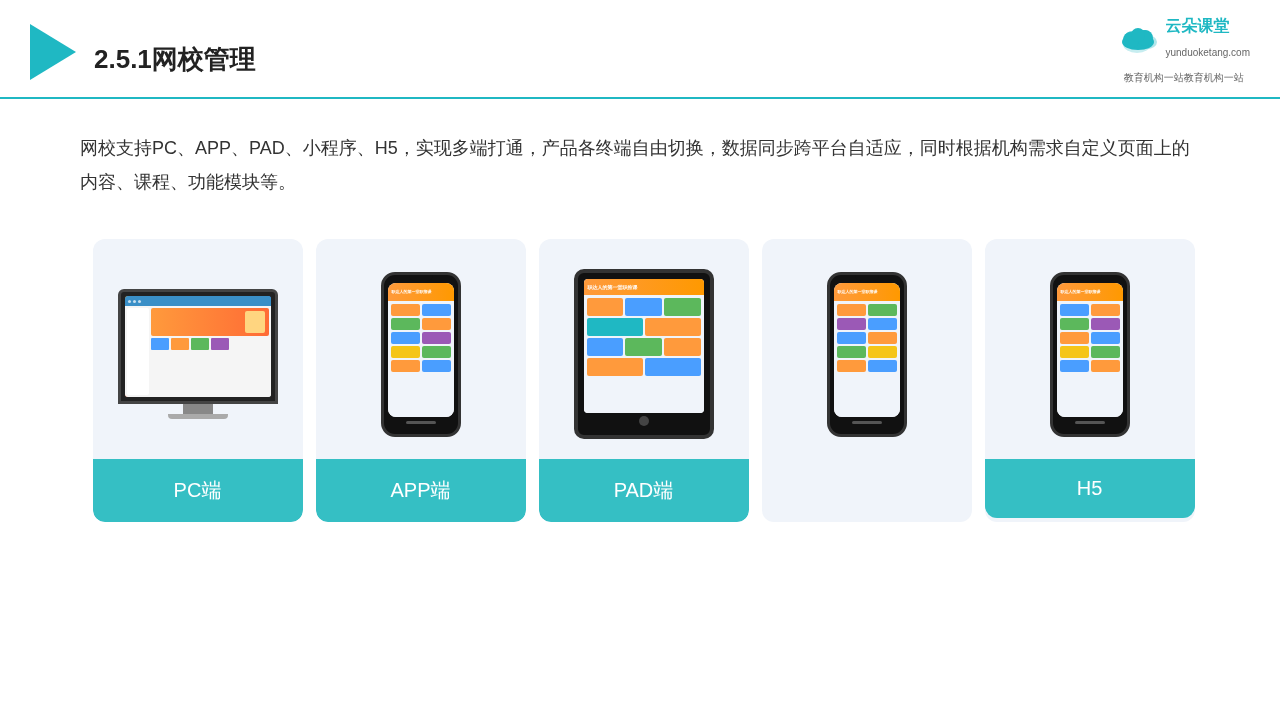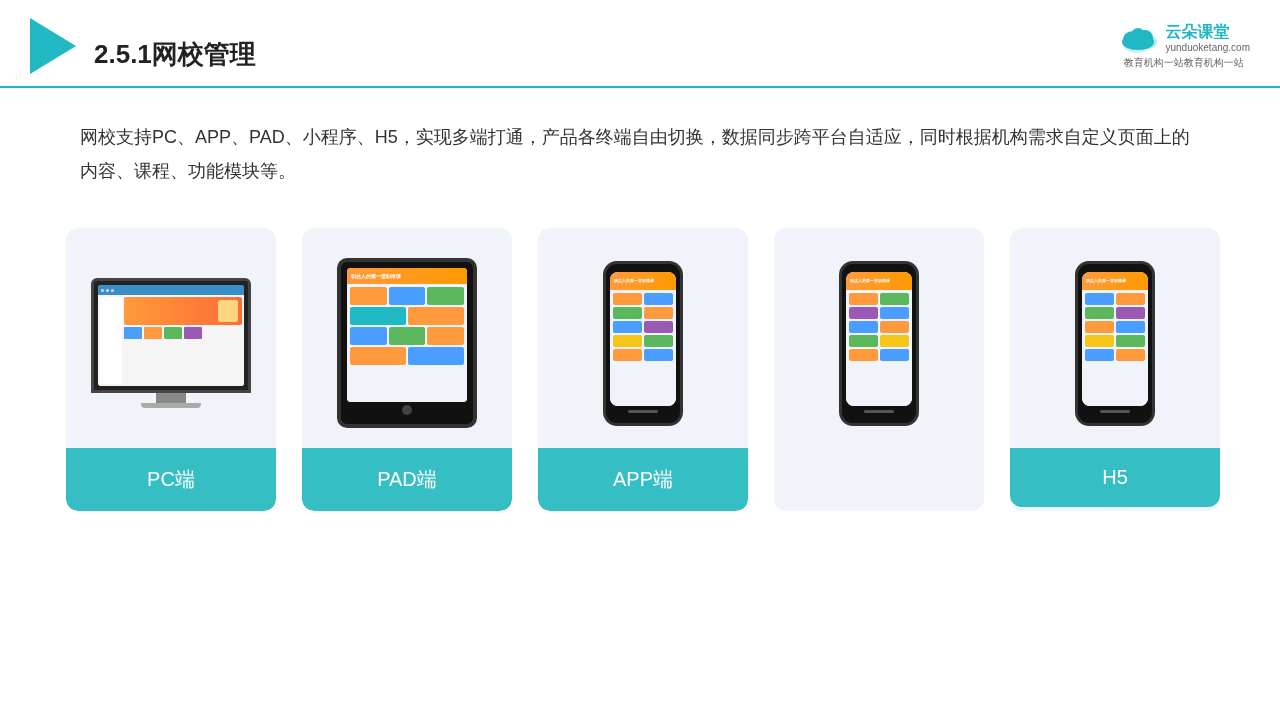--- a/index.html
+++ b/index.html
@@ -53,37 +53,37 @@
     .cloud-text {
       font-size: 16px;
       font-weight: bold;
       color: #1fb8c3;
       line-height: 1;
     }
     .cloud-subtext {
       font-size: 10px;
       color: #666;
       text-align: left;
-      margin-top: 2px;
+      margin-top: 13px;
     }
 
     
     .description {
       padding: 32px 80px 20px 80px;
       font-size: 18px;
       color: #333;
       line-height: 1.9;
     }
 
     
     .cards-section {
       padding: 20px 60px 0 67px;
       display: flex;
-      gap: 26px;
-      justify-content: flex-end;
+      gap: 13px;
+      justify-content: center;
     }
 
     .card {
       background: #f0f4fa;
       border-radius: 12px;
       width: 210px;
       display: flex;
       flex-direction: column;
       align-items: center;
       overflow: hidden;
@@ -407,20 +407,57 @@
         </div>
         <div class="pc-stand"></div>
         <div class="pc-base"></div>
       </div>
     </div>
     <div class="card-label">PC端</div>
   </div>
 
   <div class="card">
     <div class="card-image-area">
+      <div class="phone-mockup">
+        <div class="phone-notch"></div>
+        <div class="phone-screen">
+          <div class="phone-header-bar">
+            <span class="phone-header-text">职达人的第一堂职推课</span>
+          </div>
+          <div class="phone-body">
+            <div class="phone-row">
+              <div class="phone-block orange"></div>
+              <div class="phone-block"></div>
+            </div>
+            <div class="phone-row">
+              <div class="phone-block green"></div>
+              <div class="phone-block orange"></div>
+            </div>
+            <div class="phone-row">
+              <div class="phone-block"></div>
+              <div class="phone-block purple"></div>
+            </div>
+            <div class="phone-row">
+              <div class="phone-block yellow"></div>
+              <div class="phone-block green"></div>
+            </div>
+            <div class="phone-row">
+              <div class="phone-block orange"></div>
+              <div class="phone-block"></div>
+            </div>
+          </div>
+        </div>
+        <div class="phone-home-bar"></div>
+      </div>
+    </div>
+    <div class="card-label">APP端</div>
+  </div>
+
+  <div class="card">
+    <div class="card-image-area">
       <div class="tablet-mockup">
         <div class="tablet-screen">
           <div class="tablet-header-bar">
             <span style="font-size:5px;color:white;font-weight:bold;">职达人的第一堂职推课</span>
           </div>
           <div class="tablet-body">
             <div class="tablet-row">
               <div class="tablet-block orange"></div>
               <div class="tablet-block"></div>
               <div class="tablet-block green"></div>
@@ -450,112 +487,75 @@
     <div class="card-image-area">
       <div class="phone-mockup">
         <div class="phone-notch"></div>
         <div class="phone-screen">
           <div class="phone-header-bar">
             <span class="phone-header-text">职达人的第一堂职推课</span>
           </div>
           <div class="phone-body">
             <div class="phone-row">
               <div class="phone-block orange"></div>
-              <div class="phone-block"></div>
-            </div>
-            <div class="phone-row">
               <div class="phone-block green"></div>
-              <div class="phone-block orange"></div>
-            </div>
-            <div class="phone-row">
-              <div class="phone-block"></div>
+            </div>
+            <div class="phone-row">
               <div class="phone-block purple"></div>
-            </div>
-            <div class="phone-row">
+              <div class="phone-block"></div>
+            </div>
+            <div class="phone-row">
+              <div class="phone-block"></div>
+              <div class="phone-block orange"></div>
+            </div>
+            <div class="phone-row">
+              <div class="phone-block green"></div>
               <div class="phone-block yellow"></div>
-              <div class="phone-block green"></div>
             </div>
             <div class="phone-row">
               <div class="phone-block orange"></div>
               <div class="phone-block"></div>
             </div>
           </div>
         </div>
         <div class="phone-home-bar"></div>
       </div>
     </div>
-    <div class="card-label">APP端</div>
   </div>
 
   <div class="card">
     <div class="card-image-area">
       <div class="phone-mockup">
         <div class="phone-notch"></div>
         <div class="phone-screen">
           <div class="phone-header-bar">
             <span class="phone-header-text">职达人的第一堂职推课</span>
           </div>
           <div class="phone-body">
             <div class="phone-row">
-              <div class="phone-block orange"></div>
+              <div class="phone-block"></div>
+              <div class="phone-block orange"></div>
+            </div>
+            <div class="phone-row">
               <div class="phone-block green"></div>
-            </div>
-            <div class="phone-row">
               <div class="phone-block purple"></div>
-              <div class="phone-block"></div>
-            </div>
-            <div class="phone-row">
-              <div class="phone-block"></div>
-              <div class="phone-block orange"></div>
-            </div>
-            <div class="phone-row">
+            </div>
+            <div class="phone-row">
+              <div class="phone-block orange"></div>
+              <div class="phone-block"></div>
+            </div>
+            <div class="phone-row">
+              <div class="phone-block yellow"></div>
               <div class="phone-block green"></div>
-              <div class="phone-block yellow"></div>
-            </div>
-            <div class="phone-row">
-              <div class="phone-block orange"></div>
-              <div class="phone-block"></div>
+            </div>
+            <div class="phone-row">
+              <div class="phone-block"></div>
+              <div class="phone-block orange"></div>
             </div>
           </div>
         </div>
         <div class="phone-home-bar"></div>
       </div>
     </div>
-  </div>
-
-  <div class="card">
-    <div class="card-image-area">
-      <div class="phone-mockup">
-        <div class="phone-notch"></div>
-        <div class="phone-screen">
-          <div class="phone-header-bar">
-            <span class="phone-header-text">职达人的第一堂职推课</span>
-          </div>
-          <div class="phone-body">
-            <div class="phone-row">
-              <div class="phone-block"></div>
-              <div class="phone-block orange"></div>
-            </div>
-            <div class="phone-row">
-              <div class="phone-block green"></div>
-              <div class="phone-block purple"></div>
-            </div>
-            <div class="phone-row">
-              <div class="phone-block orange"></div>
-              <div class="phone-block"></div>
-            </div>
-            <div class="phone-row">
-              <div class="phone-block yellow"></div>
-              <div class="phone-block green"></div>
-            </div>
-            <div class="phone-row">
-              <div class="phone-block"></div>
-              <div class="phone-block orange"></div>
-            </div>
-          </div>
-        </div>
-        <div class="phone-home-bar"></div>
-      </div>
-    </div>
     <div class="card-label">H5</div>
   </div>
 
 </div>
 
 </body></html>

